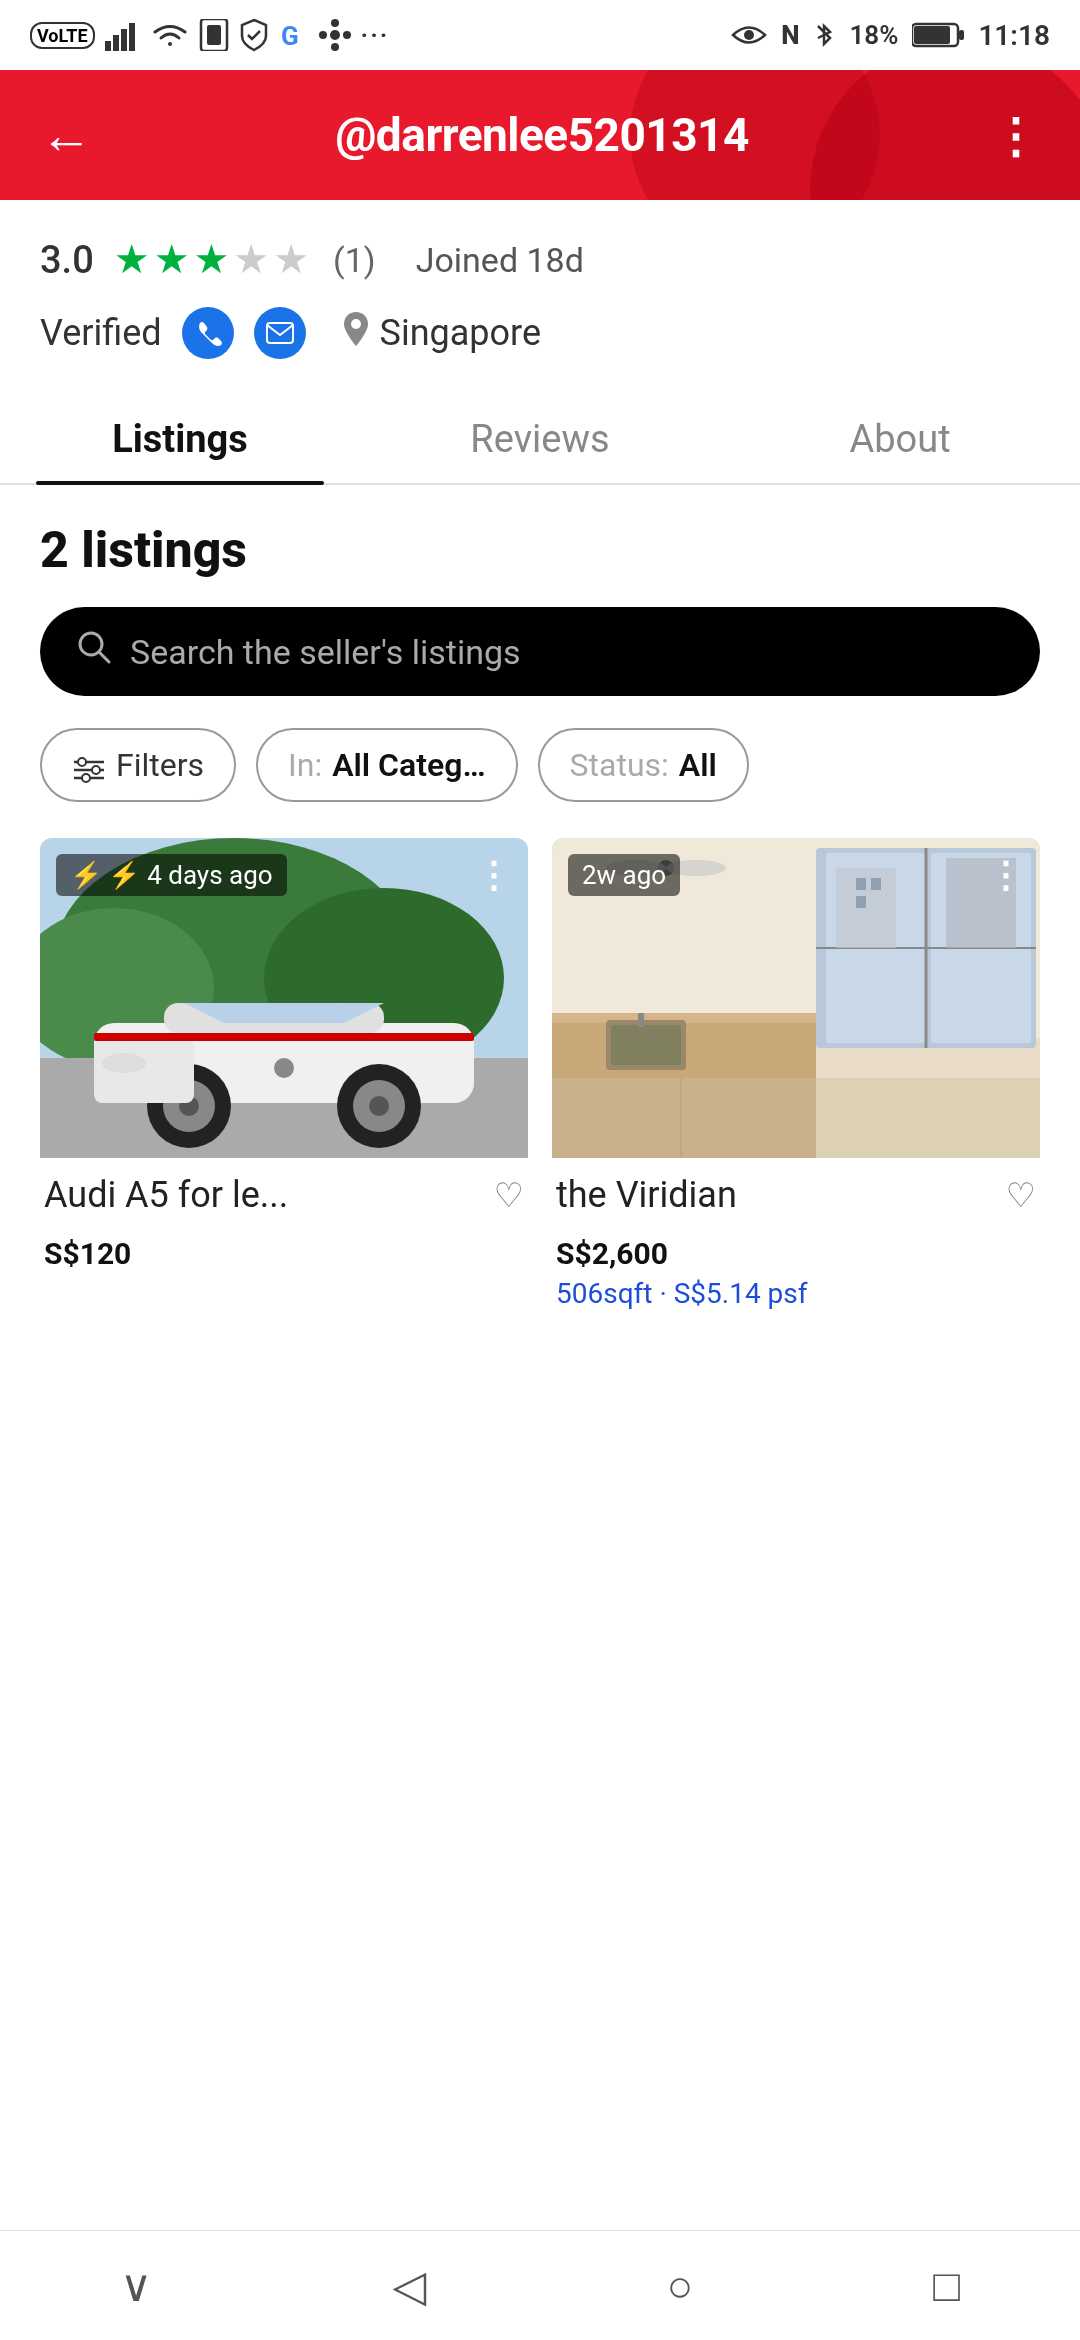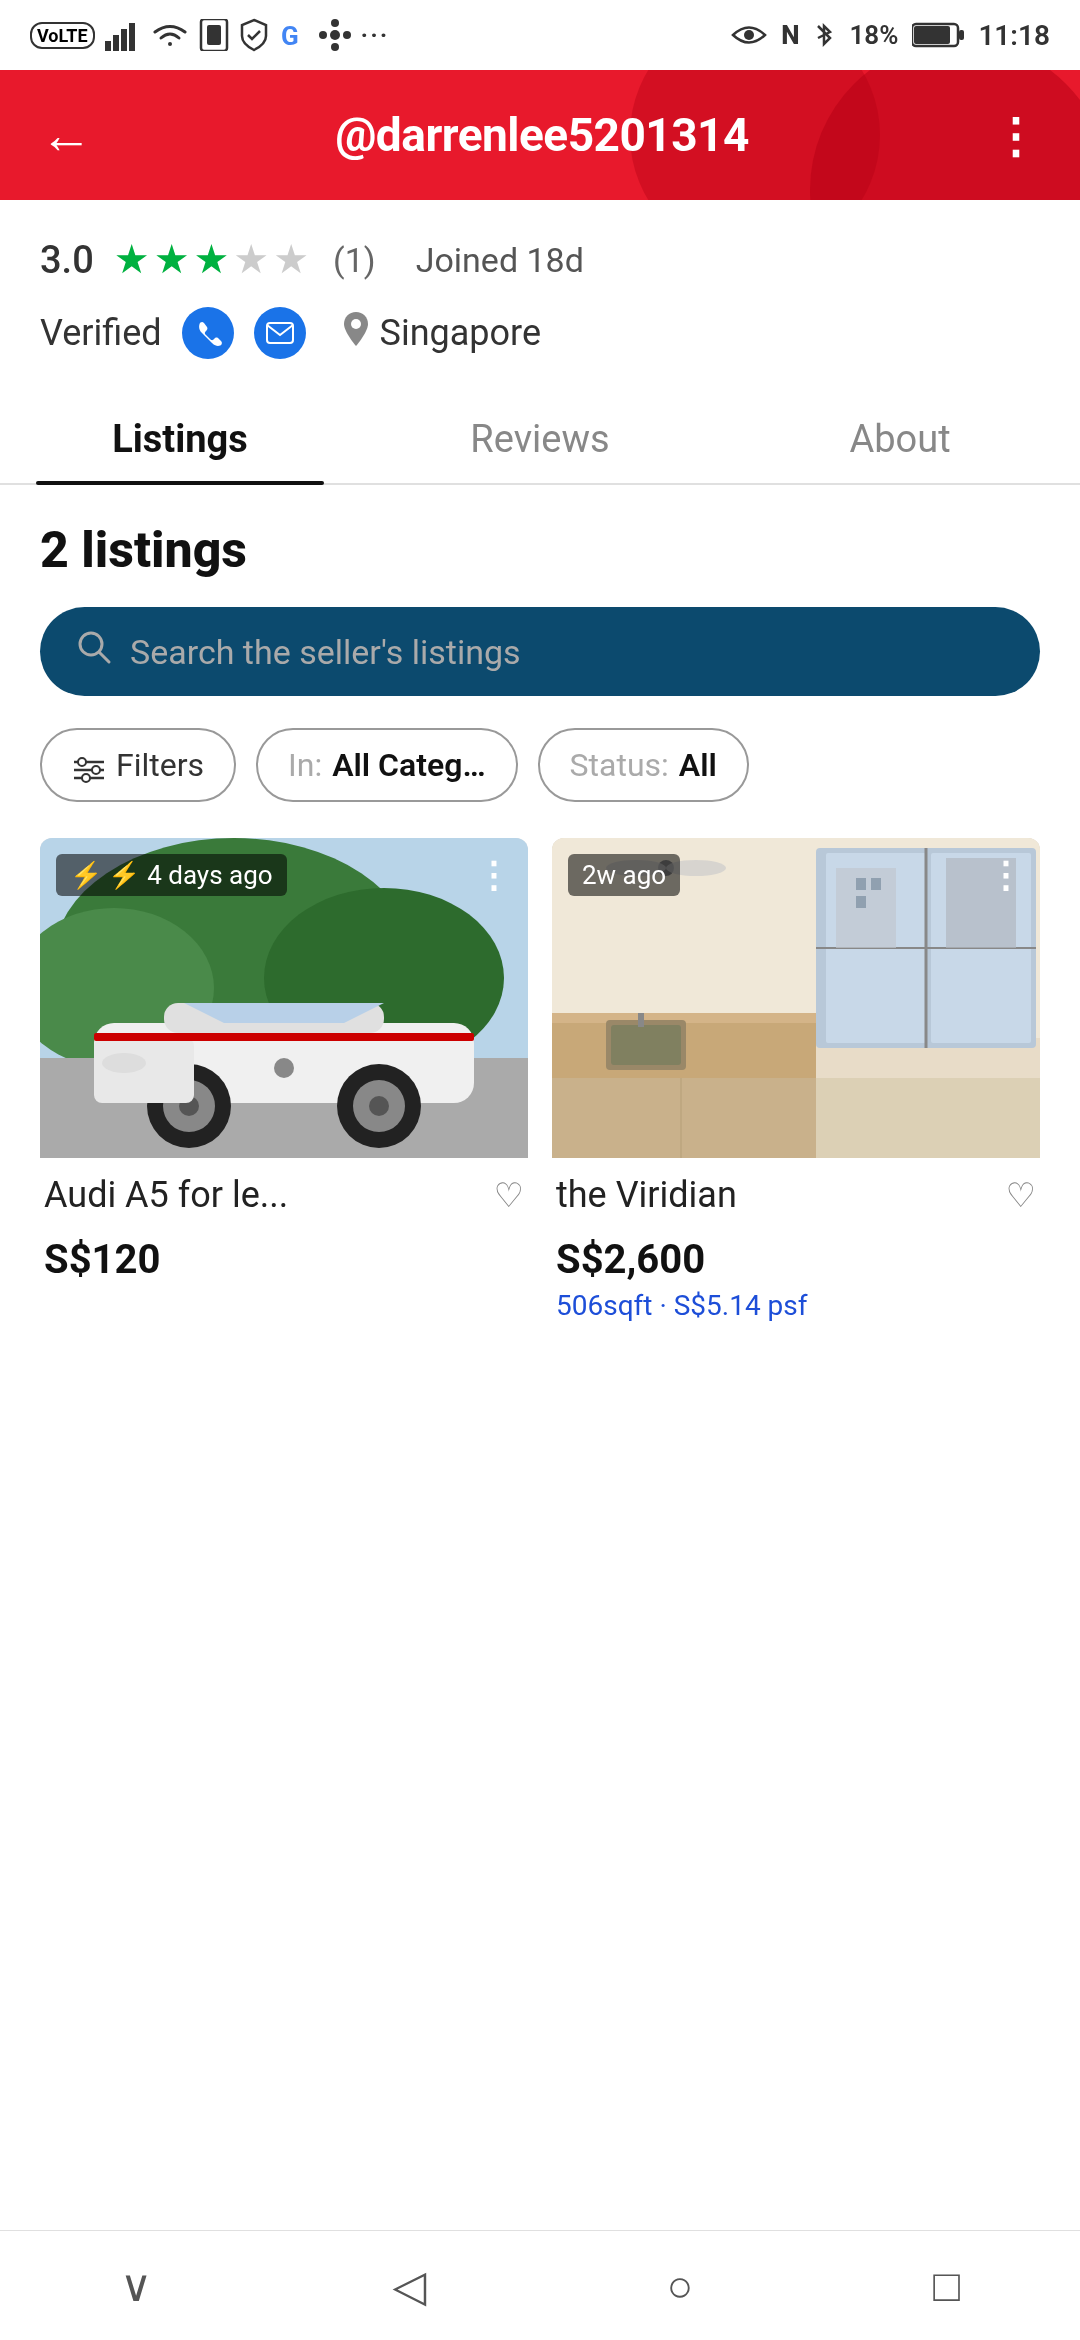--- a/index.html
+++ b/index.html
@@ -193,21 +193,21 @@
       font-size: 50px;
       font-weight: 800;
       color: #111;
       margin-bottom: 28px;
     }
 
     
     .search-bar {
       display: flex;
       align-items: center;
-      background: #0c4a6e;
+      background: #000000;
       border-radius: 60px;
       padding: 22px 36px;
       margin-bottom: 32px;
       gap: 18px;
     }
     .search-icon-wrap {
       color: #aaa;
       font-size: 38px;
     }
     .search-input-text {
@@ -289,21 +289,21 @@
       font-size: 36px;
       color: #222;
       font-weight: 400;
     }
     .heart-icon {
       font-size: 34px;
       color: #888;
       cursor: pointer;
     }
     .listing-price {
-      font-size: 40px;
+      font-size: 30px;
       font-weight: 700;
       color: #111;
       margin-bottom: 6px;
       margin-top: 20px;
     }
     .listing-details {
       font-size: 28px;
       color: #1d4ed8;
     }
 

